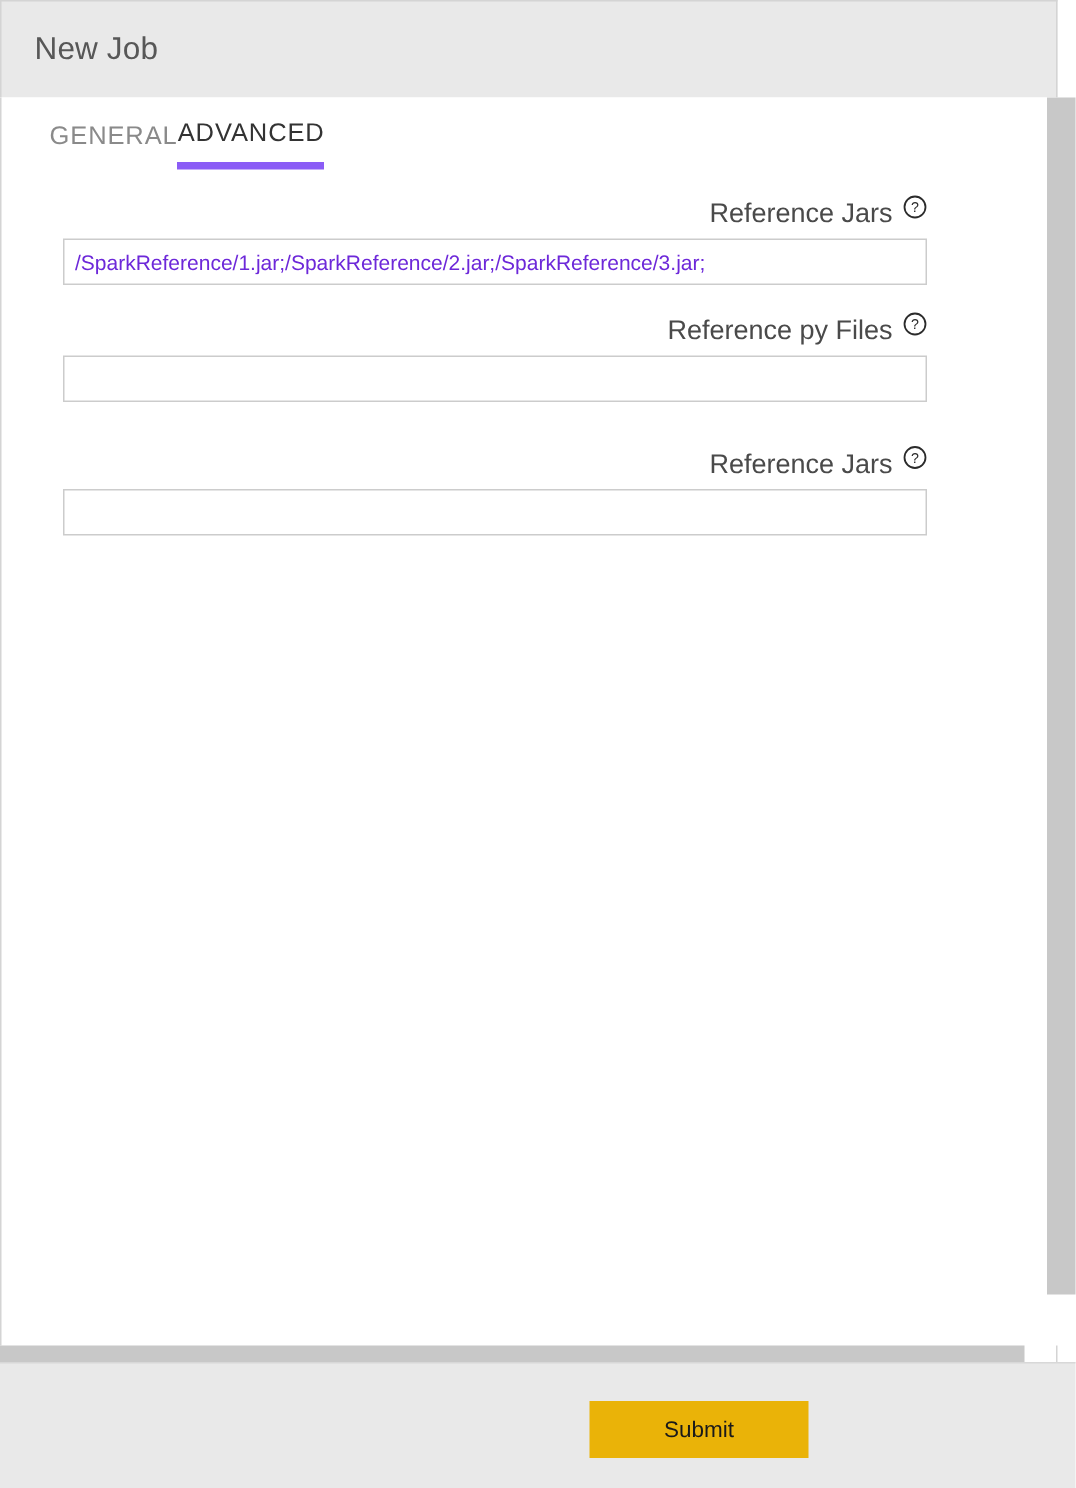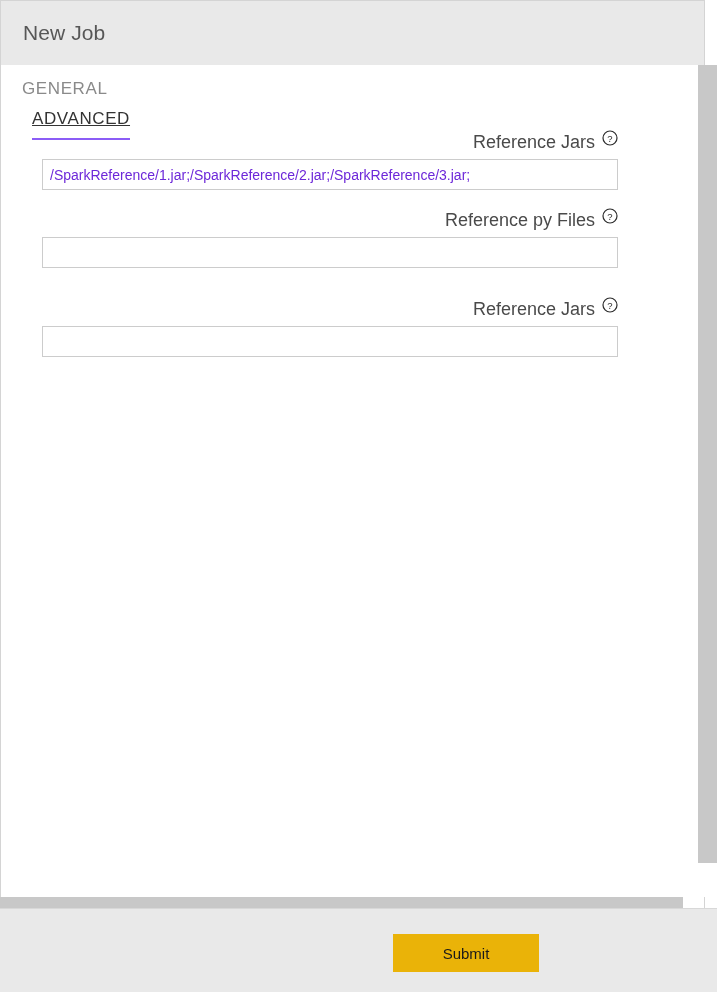--- a/index.html
+++ b/index.html
@@ -59,42 +59,39 @@
     height: 843px;
     background: #ffffff;
     border-left: 1px solid #d4d4d4;
     border-right: 1px solid #d4d4d4;
     box-sizing: border-box;
     overflow: hidden;
   }
 
   .tabs {
     position: absolute;
-    left: 5px;
+    left: 16px;
     top: 14px;
     display: flex;
-    align-items: flex-start;
+    align-items: center;
     height: 34px;
-    flex-direction: column;
   }
   .tab {
     font-size: 17px;
     letter-spacing: 0.6px;
     padding: 0 0 9px 0;
     cursor: pointer;
     white-space: nowrap;
     color: #8a8a8a;
     border-bottom: 1px solid transparent;
   }
   .tab.inactive { margin-left: 16px; }
   .tab.active {
     color: #333333;
-    margin-left: 26px;
-    border-bottom: 2px solid #8b5cf6;
-    text-decoration: underline;
+    border-bottom: 5px solid #8b5cf6;
   }
 
   .form {
     position: absolute;
     left: 41px;
     top: 68px;
     width: 576px;
   }
   .field { margin-bottom: 32px; }
   .field:first-child { margin-bottom: 21px; }

